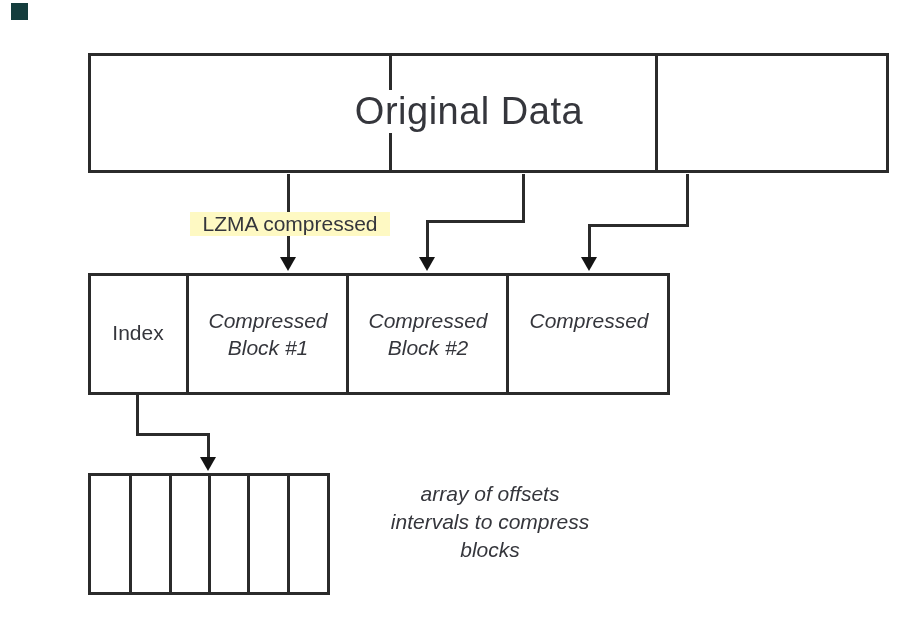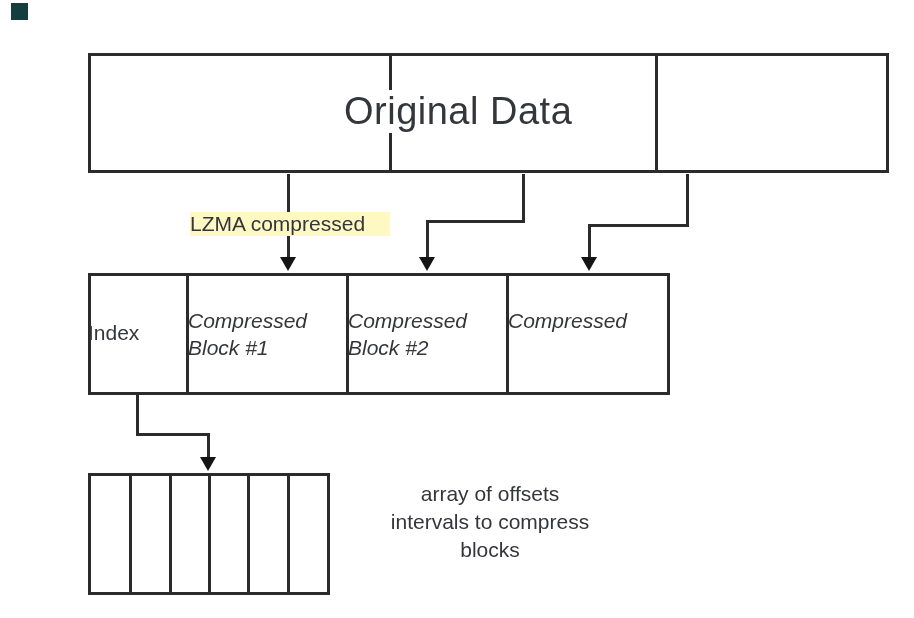--- a/index.html
+++ b/index.html
@@ -9,24 +9,24 @@
   }
   .abs{position:absolute;}
   .rect{position:absolute;border:3px solid #2b2b2b;box-sizing:border-box;background:#ffffff;}
   .vline{position:absolute;width:3px;background:#2b2b2b;}
   .hline{position:absolute;height:3px;background:#2b2b2b;}
   .arrow-down{
     position:absolute;width:0;height:0;
     border-left:8px solid transparent;border-right:8px solid transparent;
     border-top:14px solid #141414;
   }
-  .label{position:absolute;white-space:nowrap;}
+  .label{position:absolute;text-align:center;white-space:nowrap;}
   .title{font-size:38px;letter-spacing:0.5px;background:#ffffff;padding:0 6px;z-index:5;}
   .small{font-size:21px;}
-  .note{line-height:28px;}
+  .note{line-height:28px;font-style:italic;}
   .block-label{line-height:27px;font-style:italic;}
   .artifact{position:absolute;}
 </style>
 </head>
 <body>
 
 <div id="canvas">
 
   <div class="artifact" style="left:11px;top:3px;width:17px;height:17px;background:#143d3d;"></div>
 

